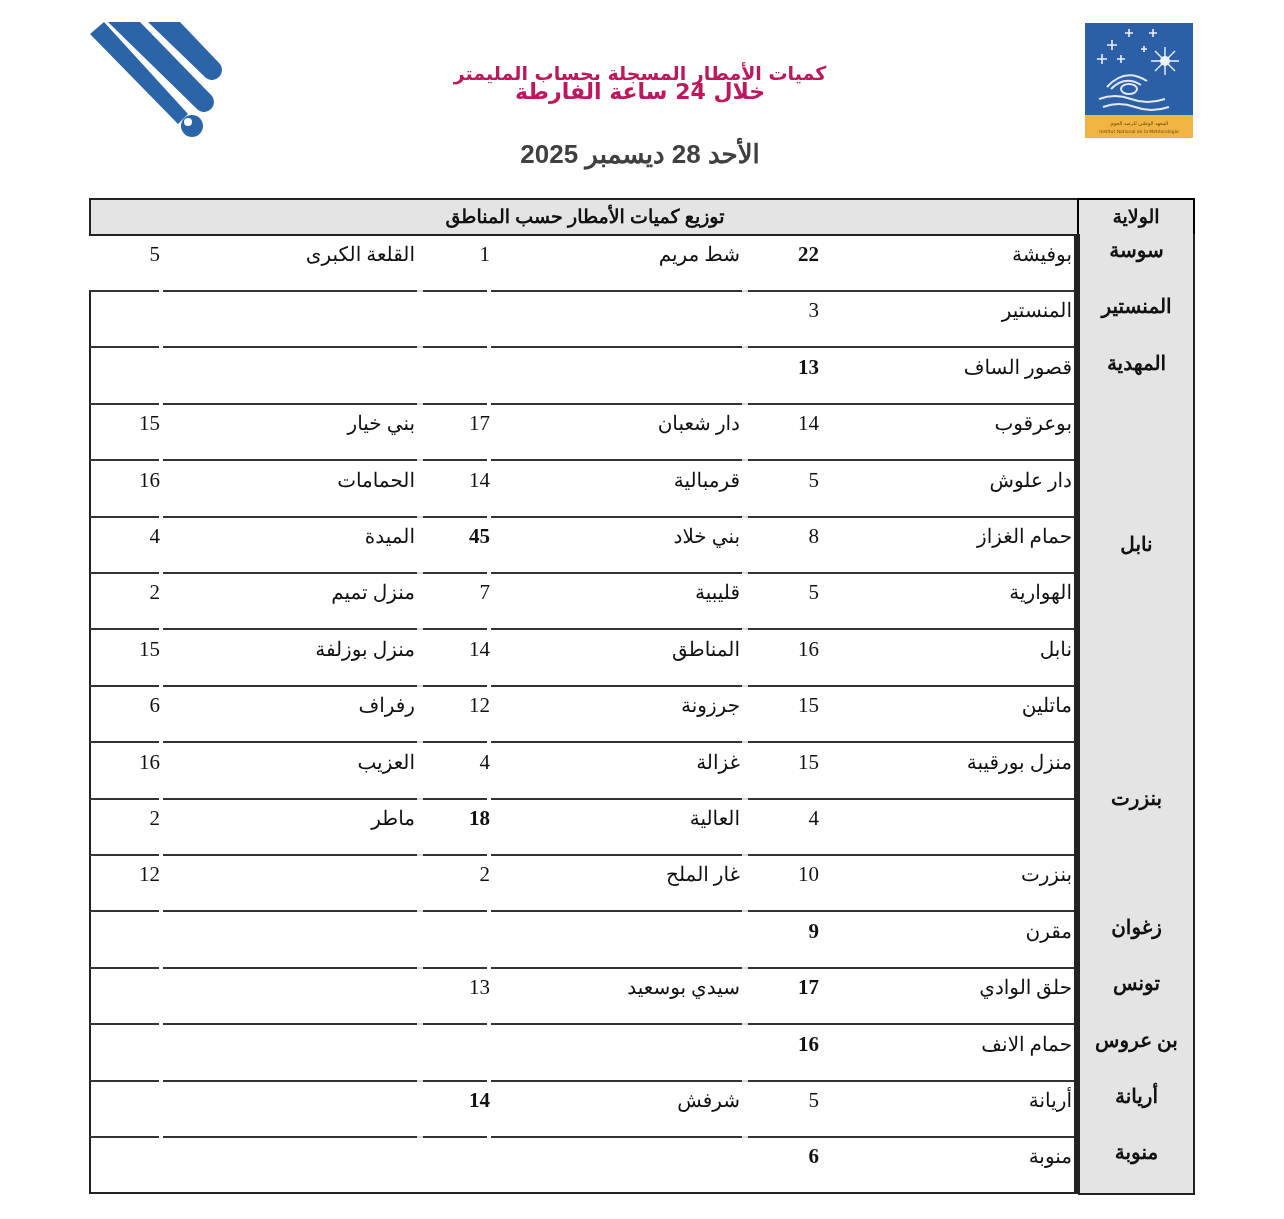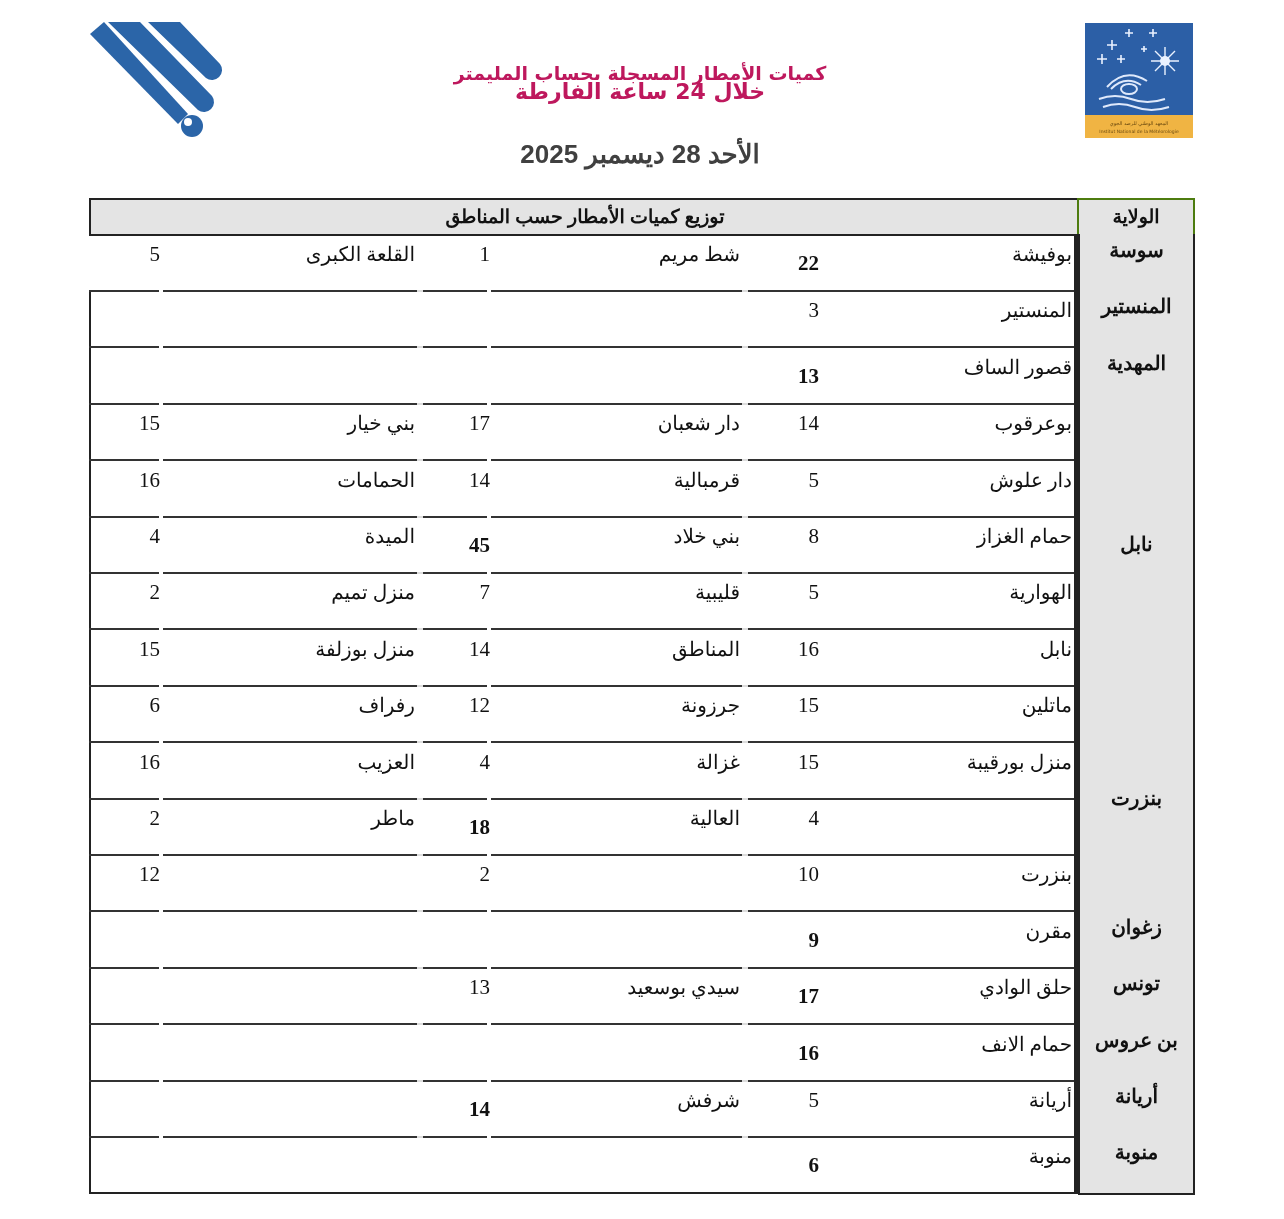--- a/index.html
+++ b/index.html
@@ -7,34 +7,34 @@
   .logo-left { position:absolute; left:88px; top:22px; width:135px; height:118px; }
   .logo-right { position:absolute; left:1085px; top:23px; width:108px; height:115px; }
   .title { position:absolute; left:380px; width:520px; text-align:center; direction:rtl; font-family:"DejaVu Sans", sans-serif; font-weight:bold; color:#be185d; }
   .t1 { top:60px; font-size:19px; line-height:26px; }
   .t2 { top:79px; font-size:22px; line-height:26px; }
   .t3 { top:136px; font-size:26px; line-height:36px; color:#404040; font-family:"Liberation Sans", sans-serif; }
 
   .table { position:absolute; left:89px; top:198px; width:1106px; height:995px; }
   .hdr { position:absolute; left:0; top:0; width:1200px; height:38px; }
   .hdr-main { position:absolute; left:0; top:0; width:988px; height:34px; background:#e4e4e4; border:2px solid #222; border-right:none; text-align:center; font-family:"Liberation Sans", sans-serif; font-weight:bold; font-size:19px; line-height:34px; direction:rtl; }
-  .hdr-gov { position:absolute; left:988px; top:0; width:114px; height:34px; background:#e4e4e4; border:2px solid #4d7c0f; text-align:center; font-family:"Liberation Sans", sans-serif; font-weight:bold; font-size:19px; line-height:34px; direction:rtl; }
+  .hdr-gov { position:absolute; left:988px; top:0; width:114px; height:34px; background:#e4e4e4; border:2px solid #000000; text-align:center; font-family:"Liberation Sans", sans-serif; font-weight:bold; font-size:19px; line-height:34px; direction:rtl; }
   .row { position:absolute; left:0; width:989px; height:56px; }
   .row .hl { position:absolute; left:0; bottom:0; height:2px; width:989px; background:
       linear-gradient(to right, #333 0, #333 70px, #fff 70px, #fff 74px, #333 74px, #333 328px, #ddd 328px, #ddd 334px, #333 334px, #333 398px, #fff 398px, #fff 402px, #333 402px, #333 653px, #ddd 653px, #ddd 659px, #333 659px); }
   .row.last .hl { background:#222; height:2px; }
   .cell { position:absolute; top:4px; font-size:21px; line-height:28px; direction:rtl; white-space:nowrap; }
   .name { font-family:"Liberation Serif", serif; font-size:20px; }
   .n1 { right:0; width:300px; text-align:right; padding-right:6px; }
   .v1 { left:690px; width:40px; text-align:right; }
   .n2 { left:415px; width:236px; text-align:right; }
   .v2 { left:365px; width:36px; text-align:right; }
   .n3 { left:100px; width:226px; text-align:right; }
   .v3 { left:35px; width:36px; text-align:right; }
-  .bold { font-weight:bold;margin-top:9px; }
+  .bold { font-weight:bold; }
   .leftborder { position:absolute; left:0; top:93px; width:2px; height:902px; background:#222; }
   .gov { position:absolute; left:989px; width:113px; background:#e4e4e4; border:2px solid #222; border-top:none; text-align:center; font-family:Liberation Serif, serif; font-weight:bold; font-size:20px; direction:rtl; display:flex; align-items:flex-start; justify-content:center; }
   .gov span { margin-top:4px; }
   .gov.mid { align-items:center; }
   .gov.mid span { margin-top:0; }
   .gov-sep { position:absolute; left:985px; width:4px; background:#222; }
 </style>
 </head>
 <body>
 
@@ -183,20 +183,21 @@
       <div class="cell v1">4</div>
       <div class="cell name n2">العالية</div>
       <div class="cell v2 bold">18</div>
       <div class="cell name n3">ماطر</div>
       <div class="cell v3">2</div>
       <div class="hl"></div>
     </div>
     <div class="row" style="top: 658.4px;">
       <div class="cell name n1">بنزرت</div>
       <div class="cell v1">10</div>
+      <div class="cell name n2">غار الملح</div>
       <div class="cell v2">2</div>
       <div class="cell v3">12</div>
       <div class="hl"></div>
     </div>
     <div class="gov mid" style="top: 487.2px; height: 225.6px;">
       <span>بنزرت</span>
     </div>
     <div class="row" style="top: 714.8px;">
       <div class="cell name n1">مقرن</div>
       <div class="cell v1 bold">9</div>

